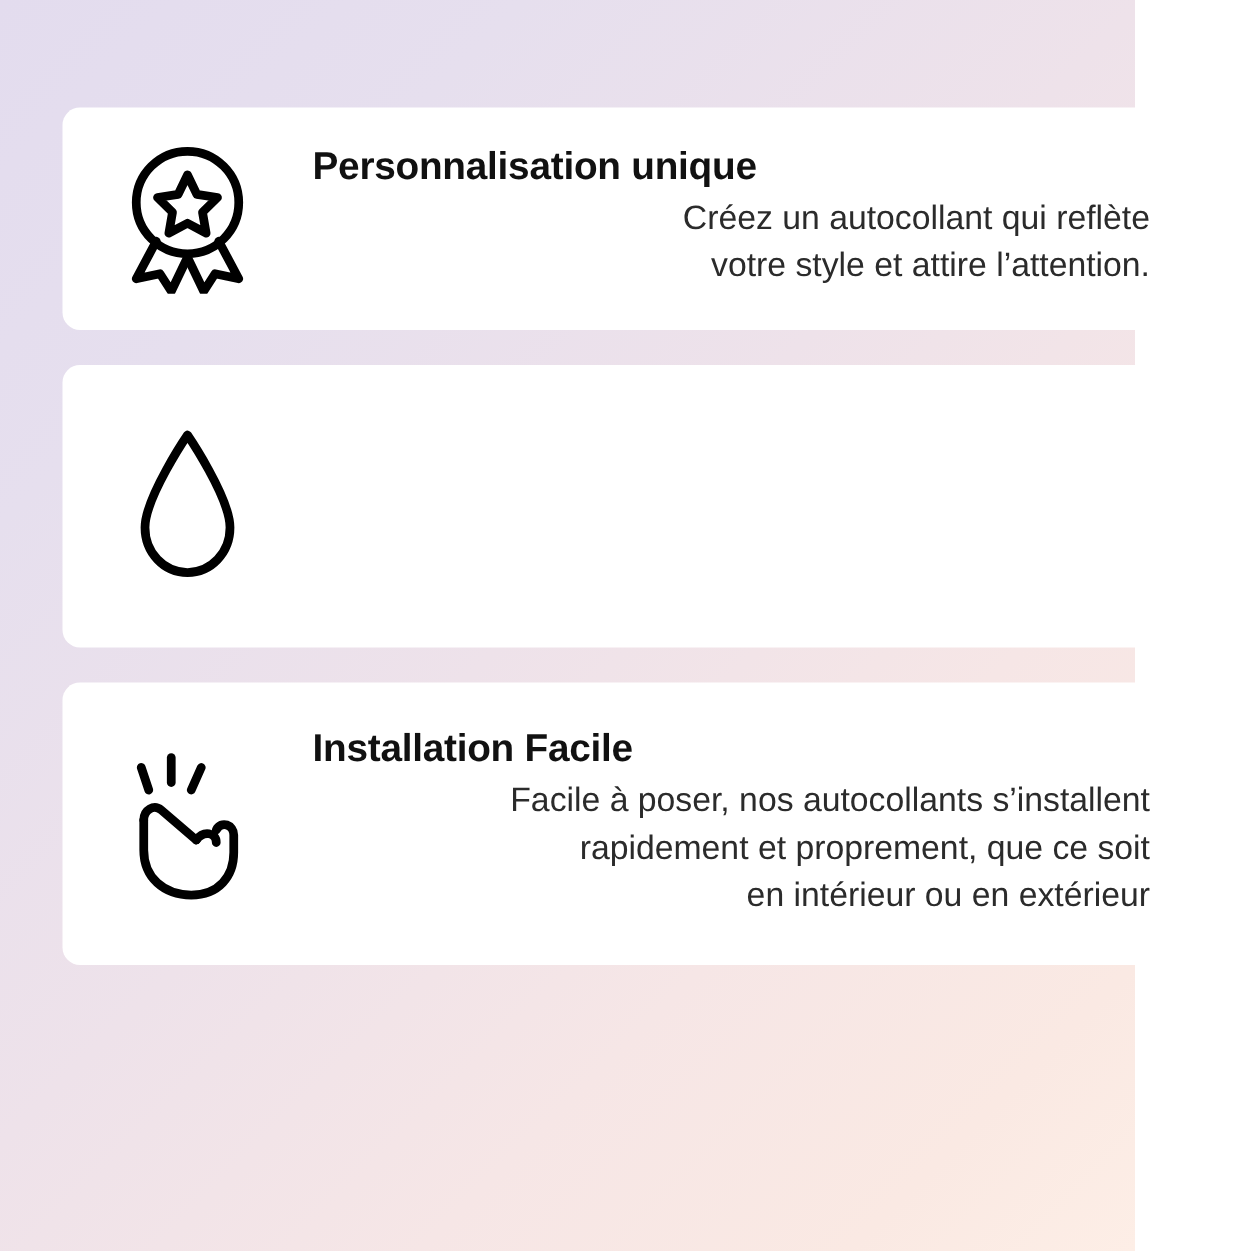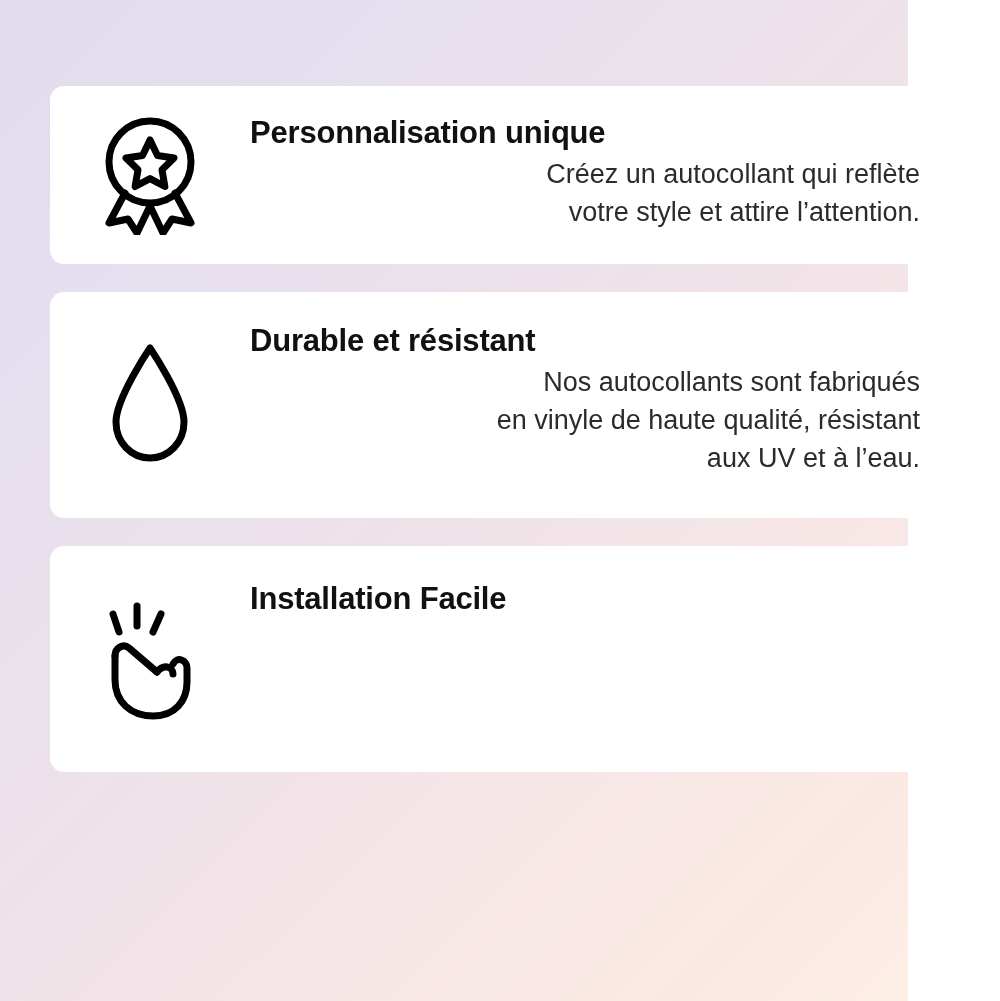--- a/index.html
+++ b/index.html
@@ -124,40 +124,37 @@
 votre style et attire l’attention.</div>
       </div>
     </div>
 
     <div class="card card-2">
       <div class="card-icon">
         <svg width="92" height="130" viewBox="0 0 92 130" fill="none" stroke="#000000" stroke-width="7" stroke-linecap="round" stroke-linejoin="round">
           <path d="M46 8 C46 8 12 58 12 82 C12 102 27 118 46 118 C65 118 80 102 80 82 C80 58 46 8 46 8 Z"></path>
         </svg>
       </div>
-      <div class="card-body">
-        <div class="card-title">Durable et résistant</div>
-        <div class="card-text">Nos autocollants sont fabriqués
-en vinyle de haute qualité, résistant
-aux UV et à l’eau.</div>
-      </div>
     </div>
 
     <div class="card card-3">
       <div class="card-icon">
         <svg width="118" height="130" viewBox="0 0 118 130" fill="none" stroke="#000000" stroke-width="7" stroke-linecap="round" stroke-linejoin="round">
           <path d="M22 20 L28 38"></path>
           <path d="M46 12 L46 32"></path>
           <path d="M70 20 L62 38"></path>
           <path d="M24 62 C24 54 32 49 38 54 L66 78"></path>
           <path d="M24 62 L24 86 C24 108 40 122 62 122 C84 122 96 107 96 88 L96 74 C96 66 86 62 82 70"></path>
           <path d="M66 78 C72 70 82 72 82 80"></path>
         </svg>
       </div>
       <div class="card-body">
         <div class="card-title">Installation Facile</div>
+        <div class="card-text">Facile à poser, nos autocollants s’installent
+rapidement et proprement, que ce soit
+en intérieur ou en extérieur</div>
       </div>
     </div>
 
   </div>
 
 
 </div>
 
 </body></html>

